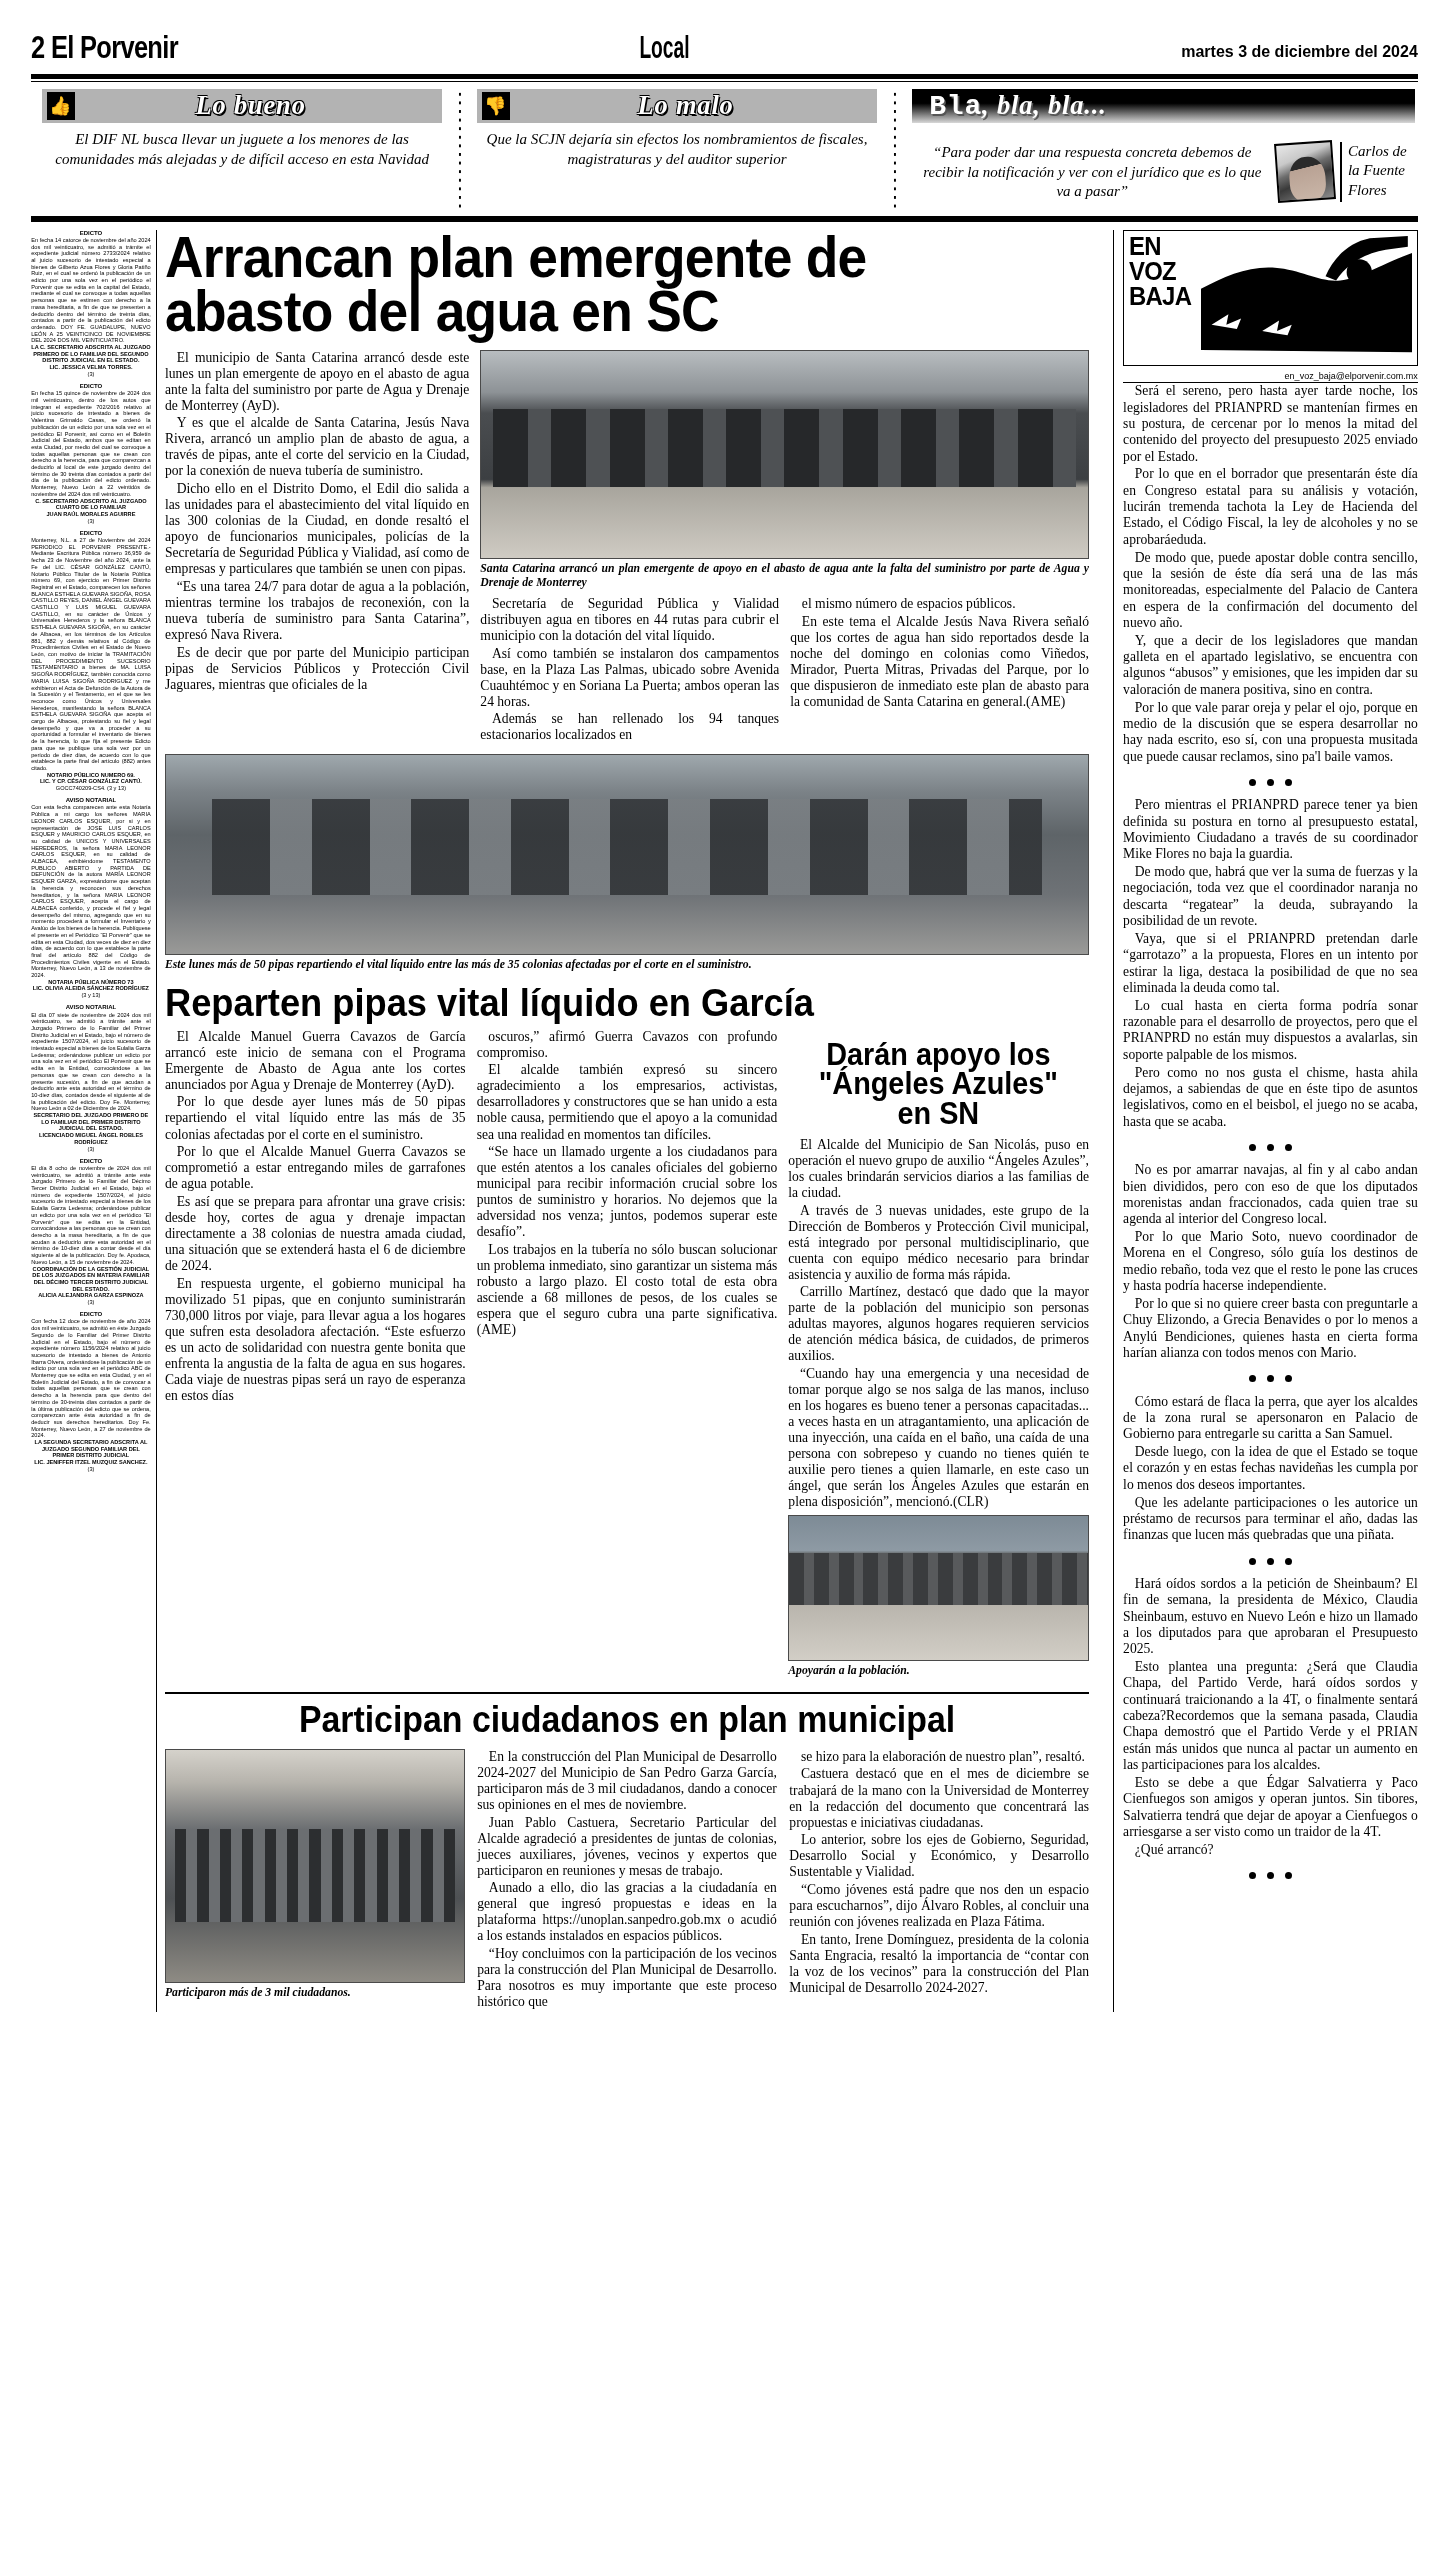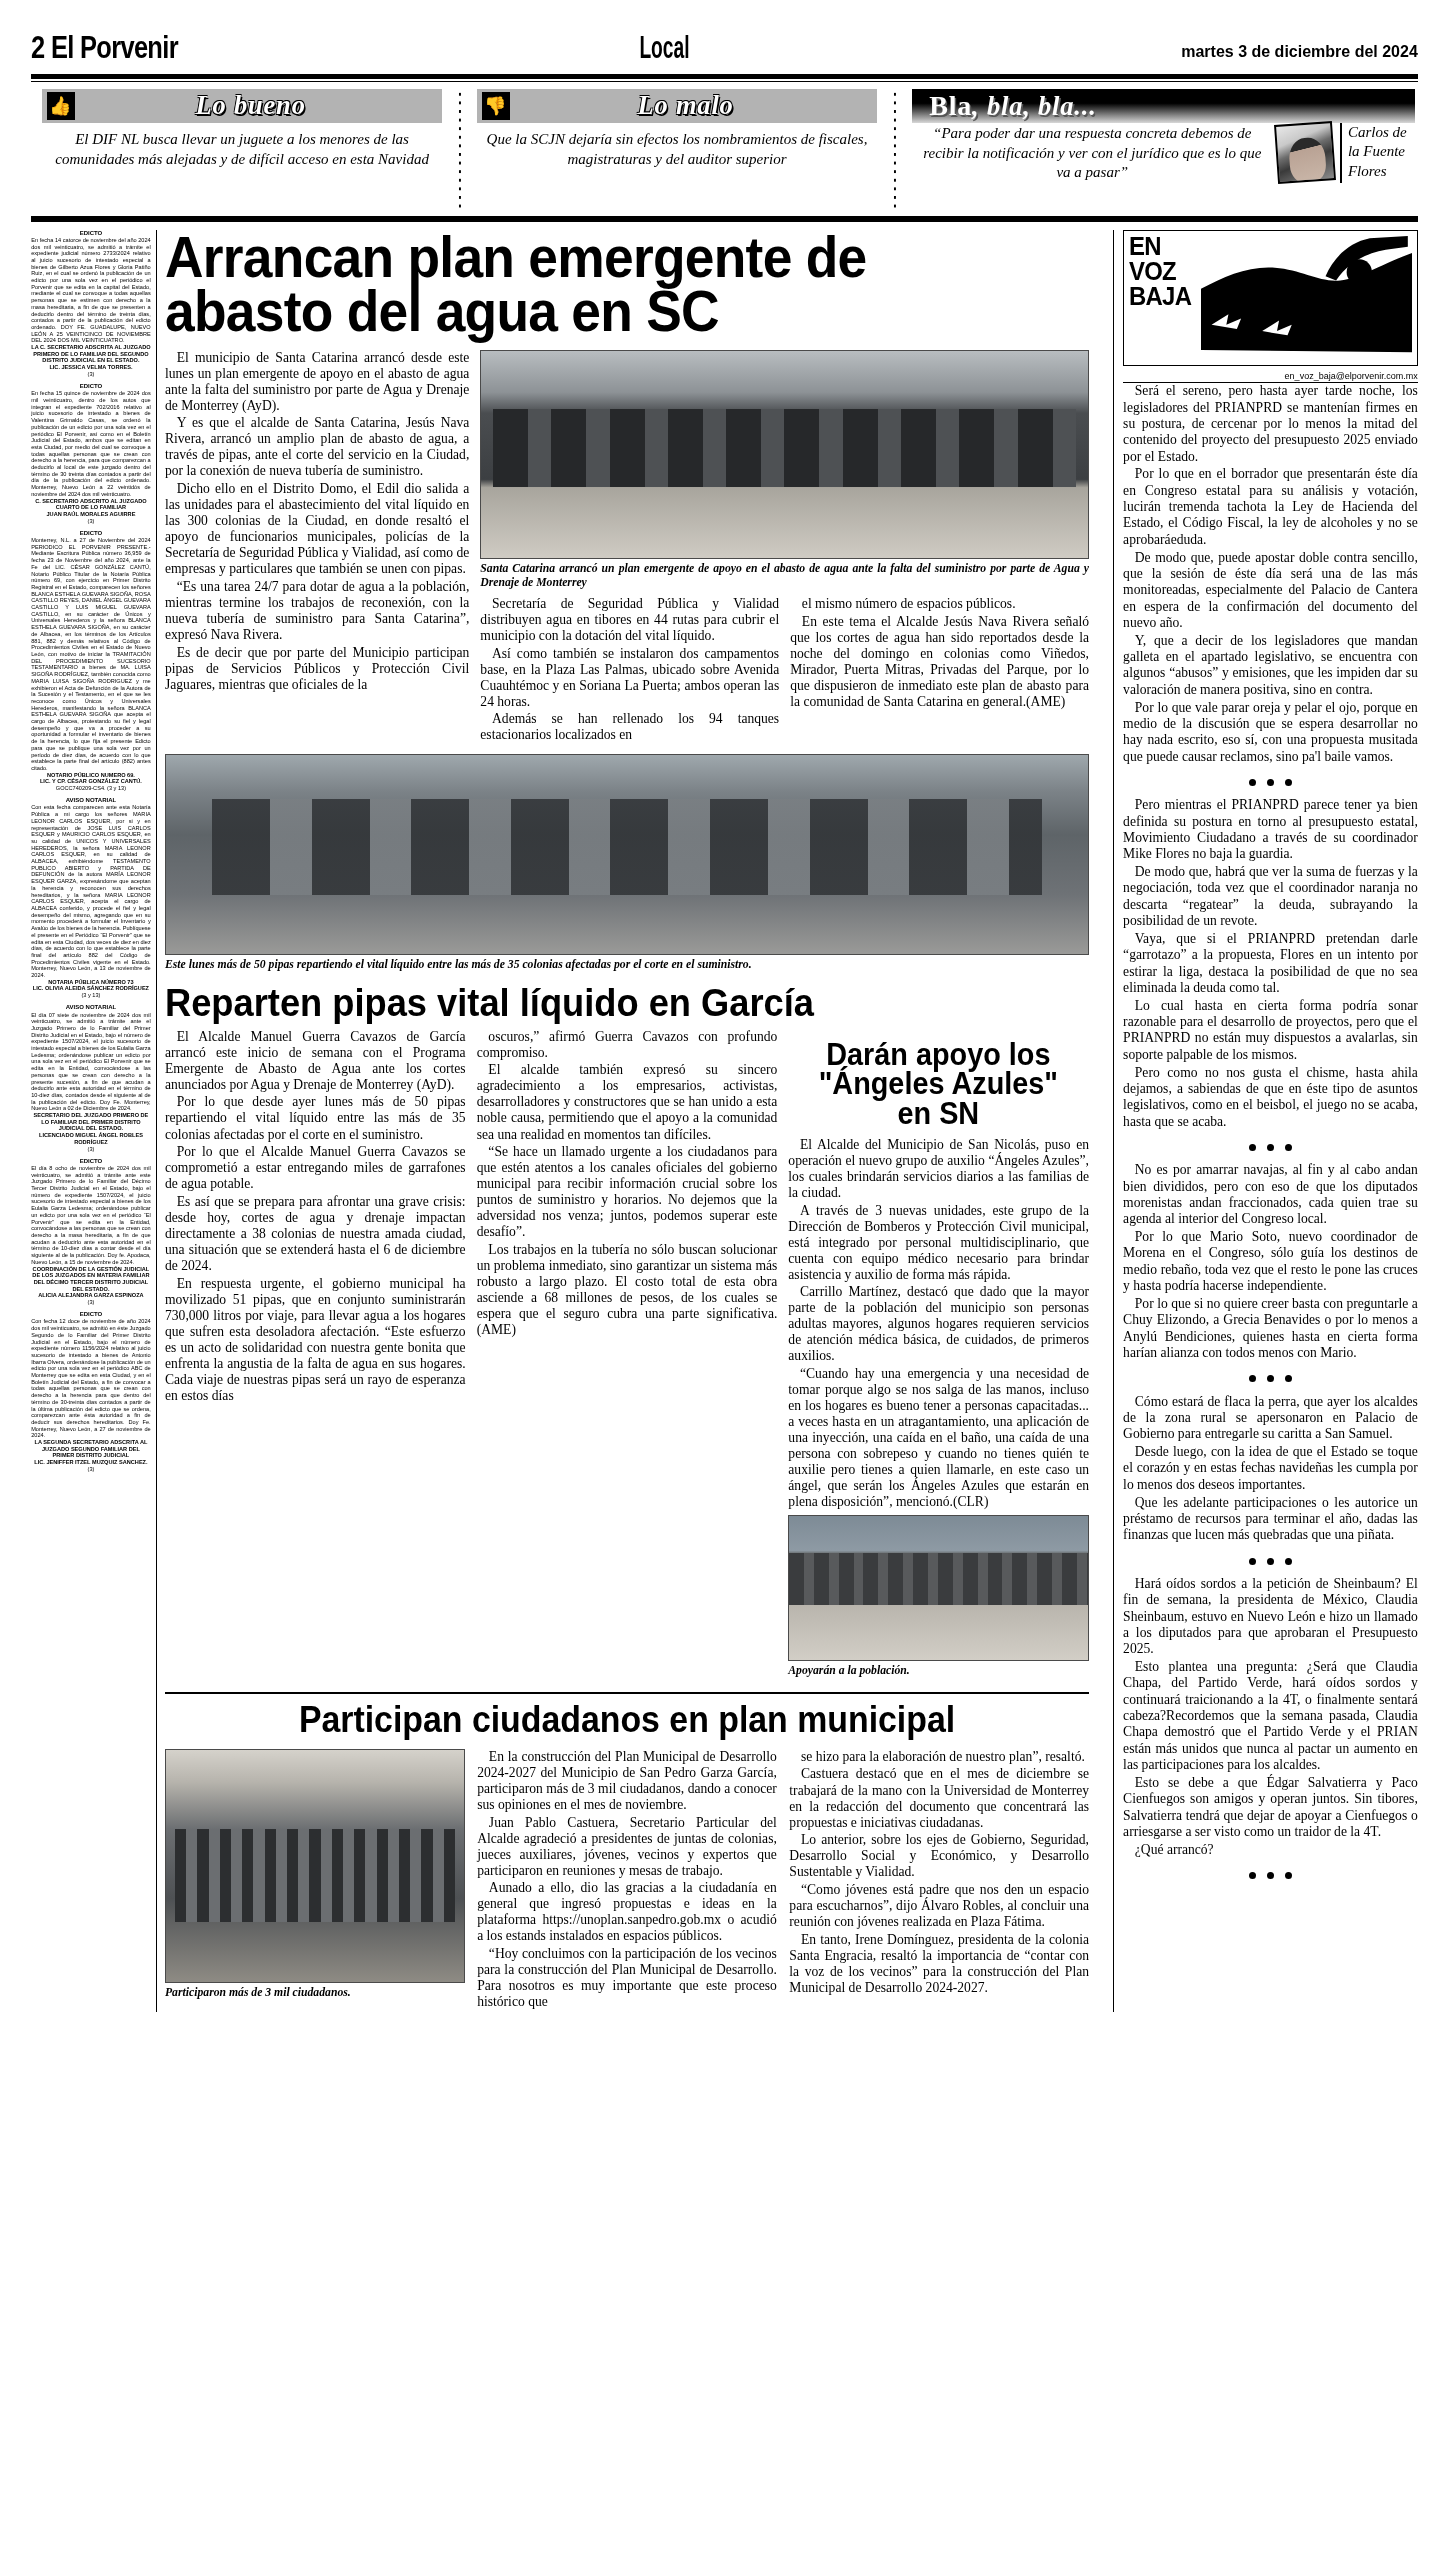--- a/index.html
+++ b/index.html
@@ -41,26 +41,26 @@
   .opbar .ic { width:28px; height:28px; background:#000; display:flex;
                align-items:center; justify-content:center; color:#fff; font-size:18px;
                margin-right:4.7px; }
   .opbar .optitle { flex:1; text-align:center; font-family:"Liberation Serif", serif;
                     font-style:italic; font-weight:bold; font-size:26.5px; color:#fff;
                     text-shadow:1.6px 1.6px 0 #000, -0.8px -0.8px 0 #000, 0.8px -0.8px 0 #000, -0.8px 0.8px 0 #000;
                     padding-right:15.6px; letter-spacing:0.8px; }
   .opbar.blabar { background:linear-gradient(to bottom,#000 0%, #000 42%, #888 78%, #d8d8d8 100%); }
   .opbar.blabar .optitle { text-align:left; padding-left:12.5px; font-size:26.5px;
                            text-shadow:1.6px 1.6px 0 #555; }
-  .opbar.blabar .optitle b { font-style:normal; font-family:Liberation Serif, serif;
+  .opbar.blabar .optitle b { font-style:normal; font-family:Liberation Mono, monospace;
                              font-size:28px; }
   .optext { text-align:center; font-style:italic; font-size:15px; line-height:1.28;
             padding:7.8px 3.1px 0 3.1px; }
 
-  .blabody { display:flex; padding-top:0; }
+  .blabody { display:flex; padding-top:19px; }
   .blaquote { flex:1; font-style:italic; font-size:15px; line-height:1.3; text-align:center;
               padding:1.6px 6.2px 0 3.1px; }
   .blaphoto { width:61px; }
   .blaphoto .ph { width:58px; height:59px; border:2.3px solid #000; transform:rotate(-4deg);
                   background:linear-gradient(160deg,#e8e8e8 0%,#c9c9c9 28%,#6d6d6d 45%,#3a3a3a 62%,#8c8c8c 100%);
                   position:relative; overflow:hidden; }
   .blaphoto .ph:after { content:""; position:absolute; left:11px; top:12.5px; width:36px; height:45px;
                         border-radius:46% 46% 40% 40%;
                         background:linear-gradient(170deg,#2a2a2a 0%,#2a2a2a 26%,#b9a294 27%,#cbb8aa 100%); }
   .blaname { width:75px; font-style:italic; font-size:15px; line-height:1.3;

